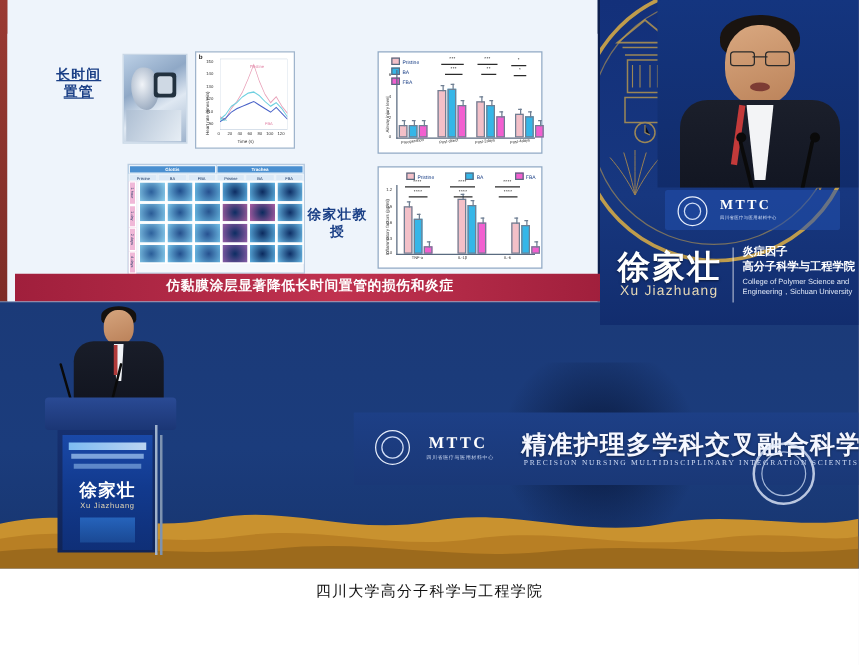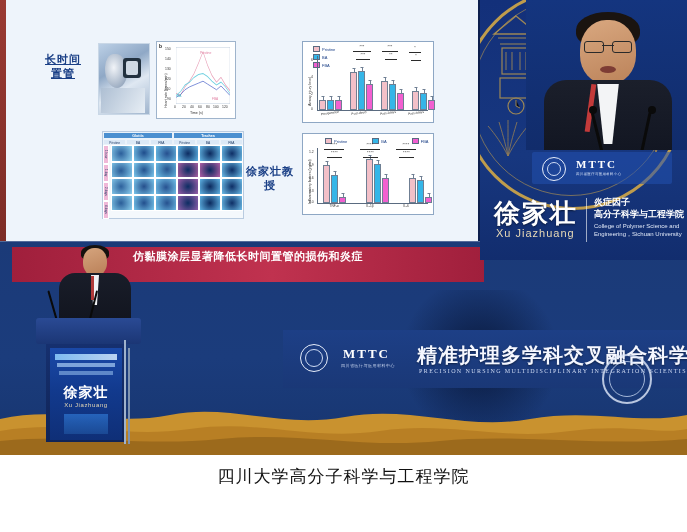--- a/index.html
+++ b/index.html
@@ -99,22 +99,22 @@
   .bronch-sub div{flex:1;text-align:center;font-size:3.2px;line-height:6px;color:#16325e;
     background:#dce9f6;border:.4px solid #eaf2fa;}
   .bronch-rows{display:flex;}
   .rowlabels{width:8px;}
   .rowlabels div{height:16.5px;font-size:3px;color:#16325e;background:#f0b8d8;
     writing-mode:vertical-rl;text-align:center;border:.4px solid #fff;}
   .grid{flex:1;display:grid;grid-template-columns:repeat(6,1fr);grid-auto-rows:16.5px;}
   .cell{border:.4px solid #ffffff;}
 
   
-  .banner{position:absolute;left:6px;top:192px;width:472px;height:35px;
-    background:linear-gradient(90deg,#a01f3c,#c0324f 55%,#a01f3c);margin-top:28px;}
+  .banner{position:absolute;left:6px;top:192px;width:472px;height:22px;
+    background:linear-gradient(90deg,#a01f3c,#c0324f 55%,#a01f3c);}
   .banner span{display:block;color:#fff;font-size:11px;font-weight:bold;text-align:center;
     line-height:20px;letter-spacing:.5px;
     font-family:"DejaVu Sans","Liberation Sans",sans-serif;}
 
   
   .speaker-panel{position:absolute;left:480px;top:0;width:207px;height:260px;
     background:linear-gradient(180deg,#13307a 0%,#17377f 60%,#122d6e 100%);overflow:hidden;}
   .ring{position:absolute;left:-18px;top:-12px;width:216px;height:216px;border-radius:50%;
     border:3px solid #c8a24a;opacity:.95;}
   .ring2{position:absolute;left:-8px;top:-2px;width:196px;height:196px;border-radius:50%;
@@ -220,21 +220,21 @@
 
   .wall-emblem{position:absolute;left:602px;top:354px;width:46px;height:46px;border-radius:50%;
     border:2px solid rgba(225,234,250,.8);}
   .wall-emblem::after{content:"";position:absolute;left:5px;top:5px;right:5px;bottom:5px;
     border-radius:50%;border:1px solid rgba(210,224,248,.75);}
 
   
   .caption{position:absolute;left:0;top:455px;width:687px;height:77px;background:#fff;}
   .cap-line{position:absolute;width:100%;text-align:center;color:#111;
     font-family:"DejaVu Serif","Liberation Serif",serif;}
-  .cap1{top:10px;font-size:17px;letter-spacing:1px;}
+  .cap1{top:10px;font-size:12px;letter-spacing:1px;}
   .cap2{top:50px;font-size:16px;letter-spacing:1px;}
 </style>
 </head>
 <body>
 
 <div class="photo">
 
   <div class="hall"></div>
   <div class="hall-lowerwall"></div>
   <div class="hall-shadow"></div>

